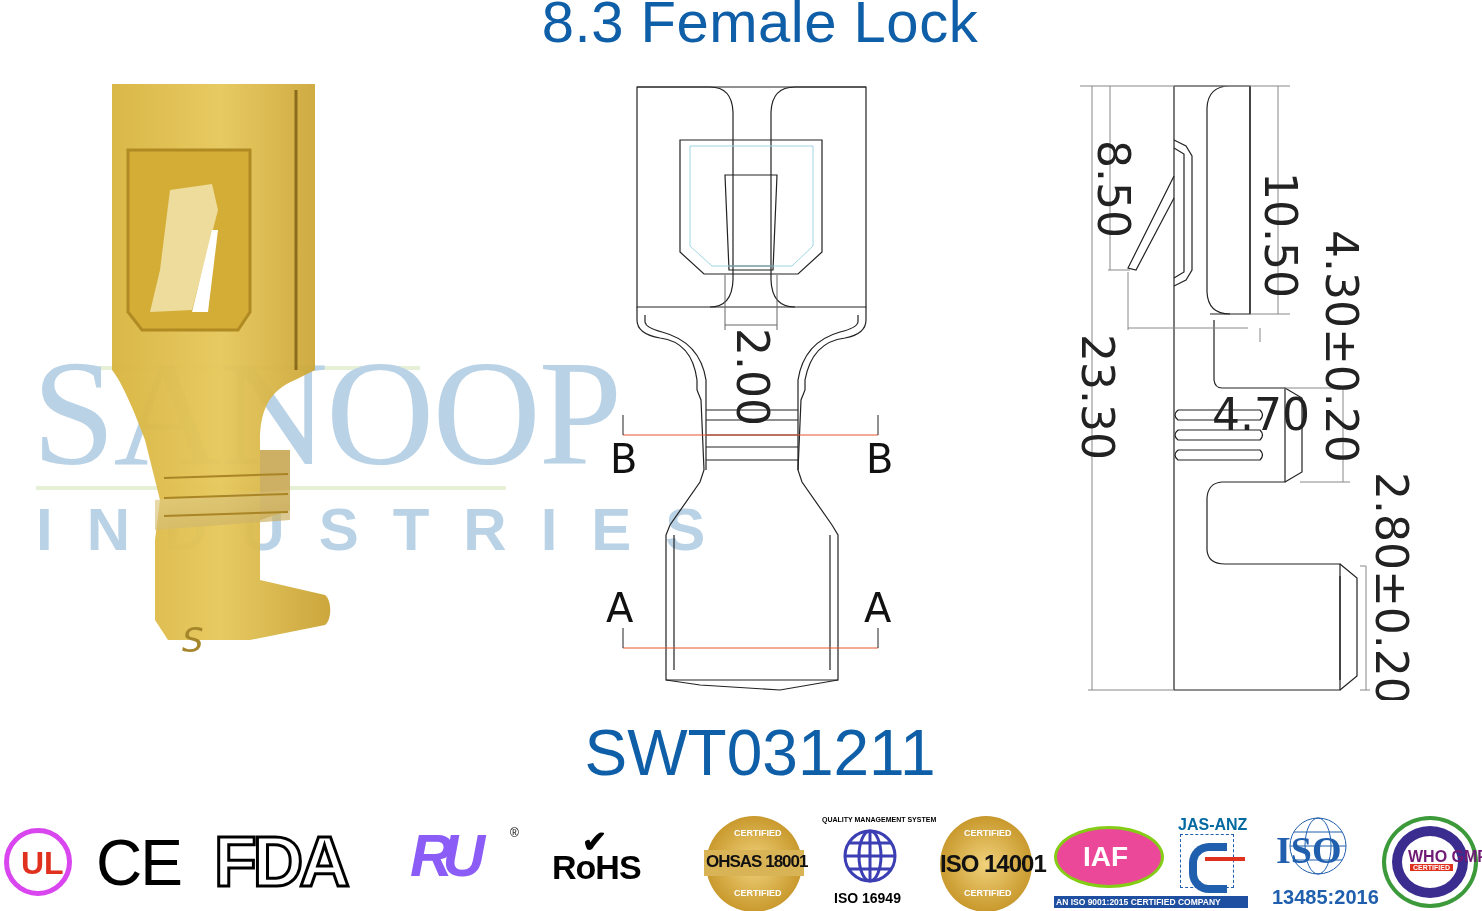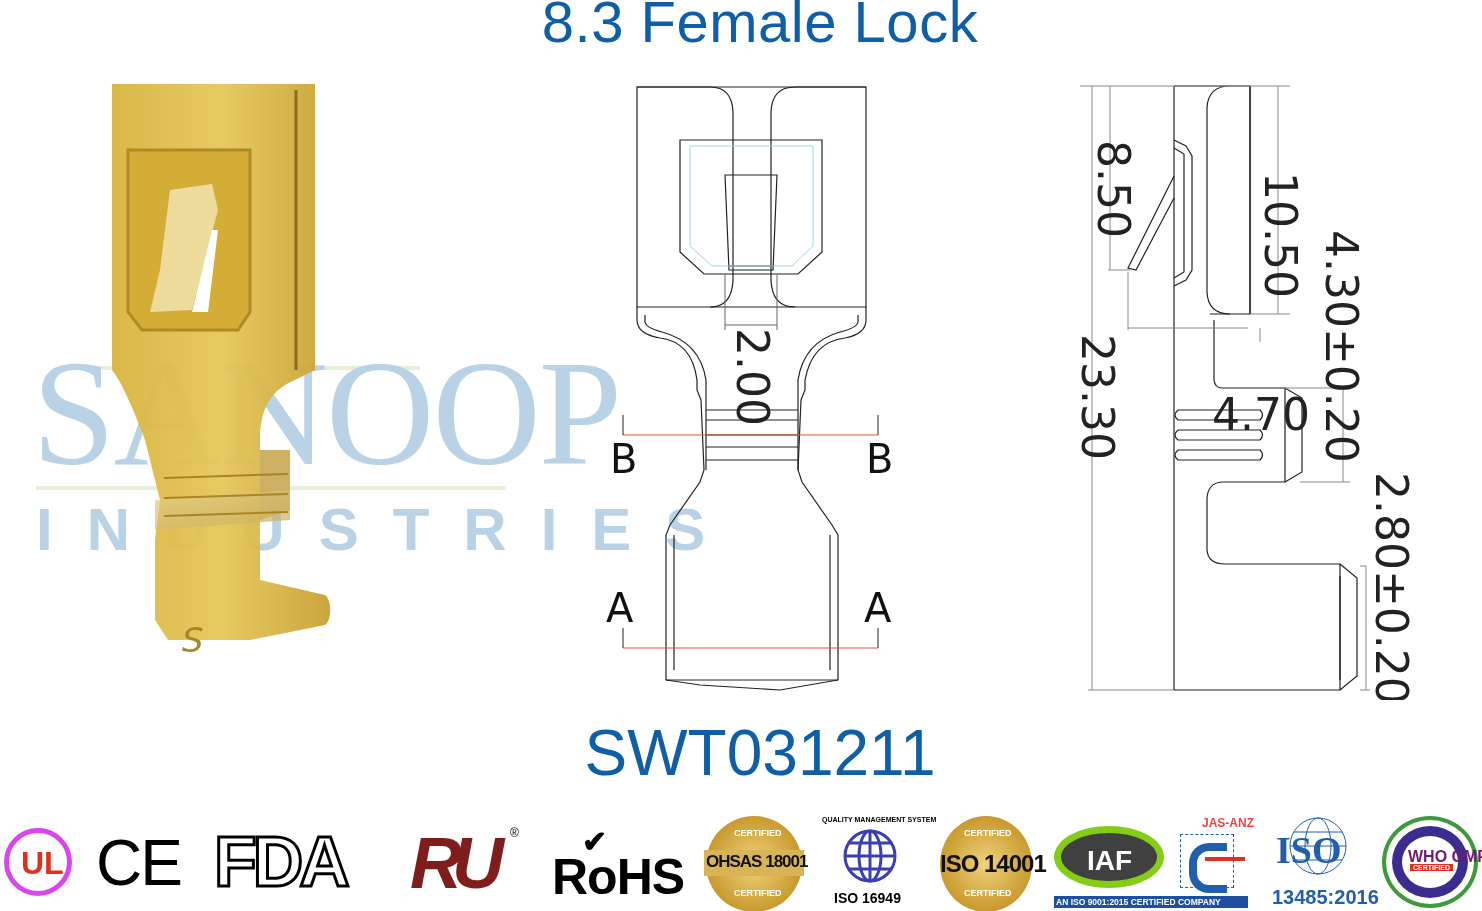--- a/index.html
+++ b/index.html
@@ -159,27 +159,27 @@
 
   <div class="logo" style="left:96px; top:14px;">
     <div class="logo-text" style="font-size:64px; color:#000; letter-spacing:-2px;">CE</div>
   </div>
 
   <div class="logo" style="left:214px; top:10px;">
     <div class="logo-text" style="font-size:70px; font-weight:bold; color:#fff; -webkit-text-stroke:3px #000; letter-spacing:-4px;">FDA</div>
   </div>
 
   <div class="logo" style="left:410px; top:10px;">
-    <div class="logo-text" style="font-size:72px; font-weight:bold; font-style:italic; color:#7f1d1d; letter-spacing:-10px;">RU</div>
+    <div class="logo-text" style="font-size:59px; font-weight:bold; font-style:italic; color:#8b5cf6; letter-spacing:-10px;">RU</div>
     <div class="logo-text" style="left:100px; top:4px; font-size:12px;">®</div>
   </div>
 
   <div class="logo" style="left:552px; top:18px;">
     <div class="logo-text" style="left:30px; top:-6px; font-size:30px; font-weight:bold;">✔</div>
-    <div class="logo-text" style="top:18px; font-size:50px; font-weight:bold; color:#000; letter-spacing:-1px;text-align:right;">RoHS</div>
+    <div class="logo-text" style="top:18px; font-size:34px; font-weight:bold; color:#000; letter-spacing:-1px;text-align:right;">RoHS</div>
   </div>
 
   <div class="logo" style="left:706px; top:4px; width:96px; height:96px; border-radius:50%; background:radial-gradient(circle,#f1d27c 0%,#c99a2e 70%,#8d6a1c 100%);">
     <div class="logo-text" style="left:28px; top:12px; font-size:9px; font-weight:bold; color:#fff;">CERTIFIED</div>
     <div style="position:absolute; left:-2px; top:34px; width:100px; height:26px; background:#d9b457;"></div>
     <div class="logo-text" style="left:0; top:36px; font-size:17px; font-weight:bold; color:#111; letter-spacing:-1px;">OHSAS 18001</div>
     <div class="logo-text" style="left:28px; top:72px; font-size:9px; font-weight:bold; color:#fff;">CERTIFIED</div>
   </div>
 
   <div class="logo" style="left:820px; top:2px; width:100px; height:96px;">
@@ -197,24 +197,24 @@
     <div class="logo-text" style="left:14px; top:76px; font-size:14px; font-weight:bold; color:#000;">ISO 16949</div>
   </div>
 
   <div class="logo" style="left:940px; top:4px; width:92px; height:96px; border-radius:50%; background:radial-gradient(circle,#f1d27c 0%,#c99a2e 70%,#8d6a1c 100%);">
     <div class="logo-text" style="left:24px; top:12px; font-size:9px; font-weight:bold; color:#fff;">CERTIFIED</div>
     <div class="logo-text" style="left:0; top:34px; font-size:24px; font-weight:bold; color:#111; letter-spacing:-1px;">ISO 14001</div>
     <div class="logo-text" style="left:24px; top:72px; font-size:9px; font-weight:bold; color:#fff;">CERTIFIED</div>
   </div>
 
   <div class="logo" style="left:1054px; top:4px; width:190px; height:92px;">
-    <div style="position:absolute; left:0; top:10px; width:110px; height:62px; border-radius:50%; background:#404040; border:7px solid #84cc16; box-sizing:border-box;">
+    <div style="position:absolute; left:0; top:10px; width:110px; height:62px; border-radius:50%; background:#ec4899; border:3px solid #84cc16; box-sizing:border-box;">
       <div class="logo-text" style="left:26px; top:12px; font-size:28px; font-weight:bold; color:#fff;">IAF</div>
     </div>
-    <div class="logo-text" style="left:124px; top:0; font-size:12px; font-weight:bold; color:#ef4444;margin-left:24px;">JAS-ANZ</div>
+    <div class="logo-text" style="left:124px; top:0; font-size:16px; font-weight:bold; color:#0369a1;">JAS-ANZ</div>
     <div style="position:absolute; left:126px; top:18px; width:52px; height:52px; border:1px dashed #1f5fae;">
       <div style="position:absolute; left:8px; top:8px; width:30px; height:34px; border:8px solid #1f5fae; border-right:none; border-radius:20px 0 0 20px;"></div>
       <div style="position:absolute; left:24px; top:22px; width:40px; height:4px; background:#e0301e;"></div>
     </div>
     <div class="logo-text" style="left:0; top:80px; width:190px; font-size:8.5px; font-weight:bold; color:#fff; background:#1f4fa0; padding:1px 2px;">AN ISO 9001:2015 CERTIFIED COMPANY</div>
   </div>
 
   <div class="logo" style="left:1272px; top:4px; width:92px; height:92px;">
     <svg style="position:absolute; left:16px; top:0;" width="60" height="60" viewBox="0 0 60 60">
       <g fill="none" stroke="#1f5fae" stroke-width="1">

